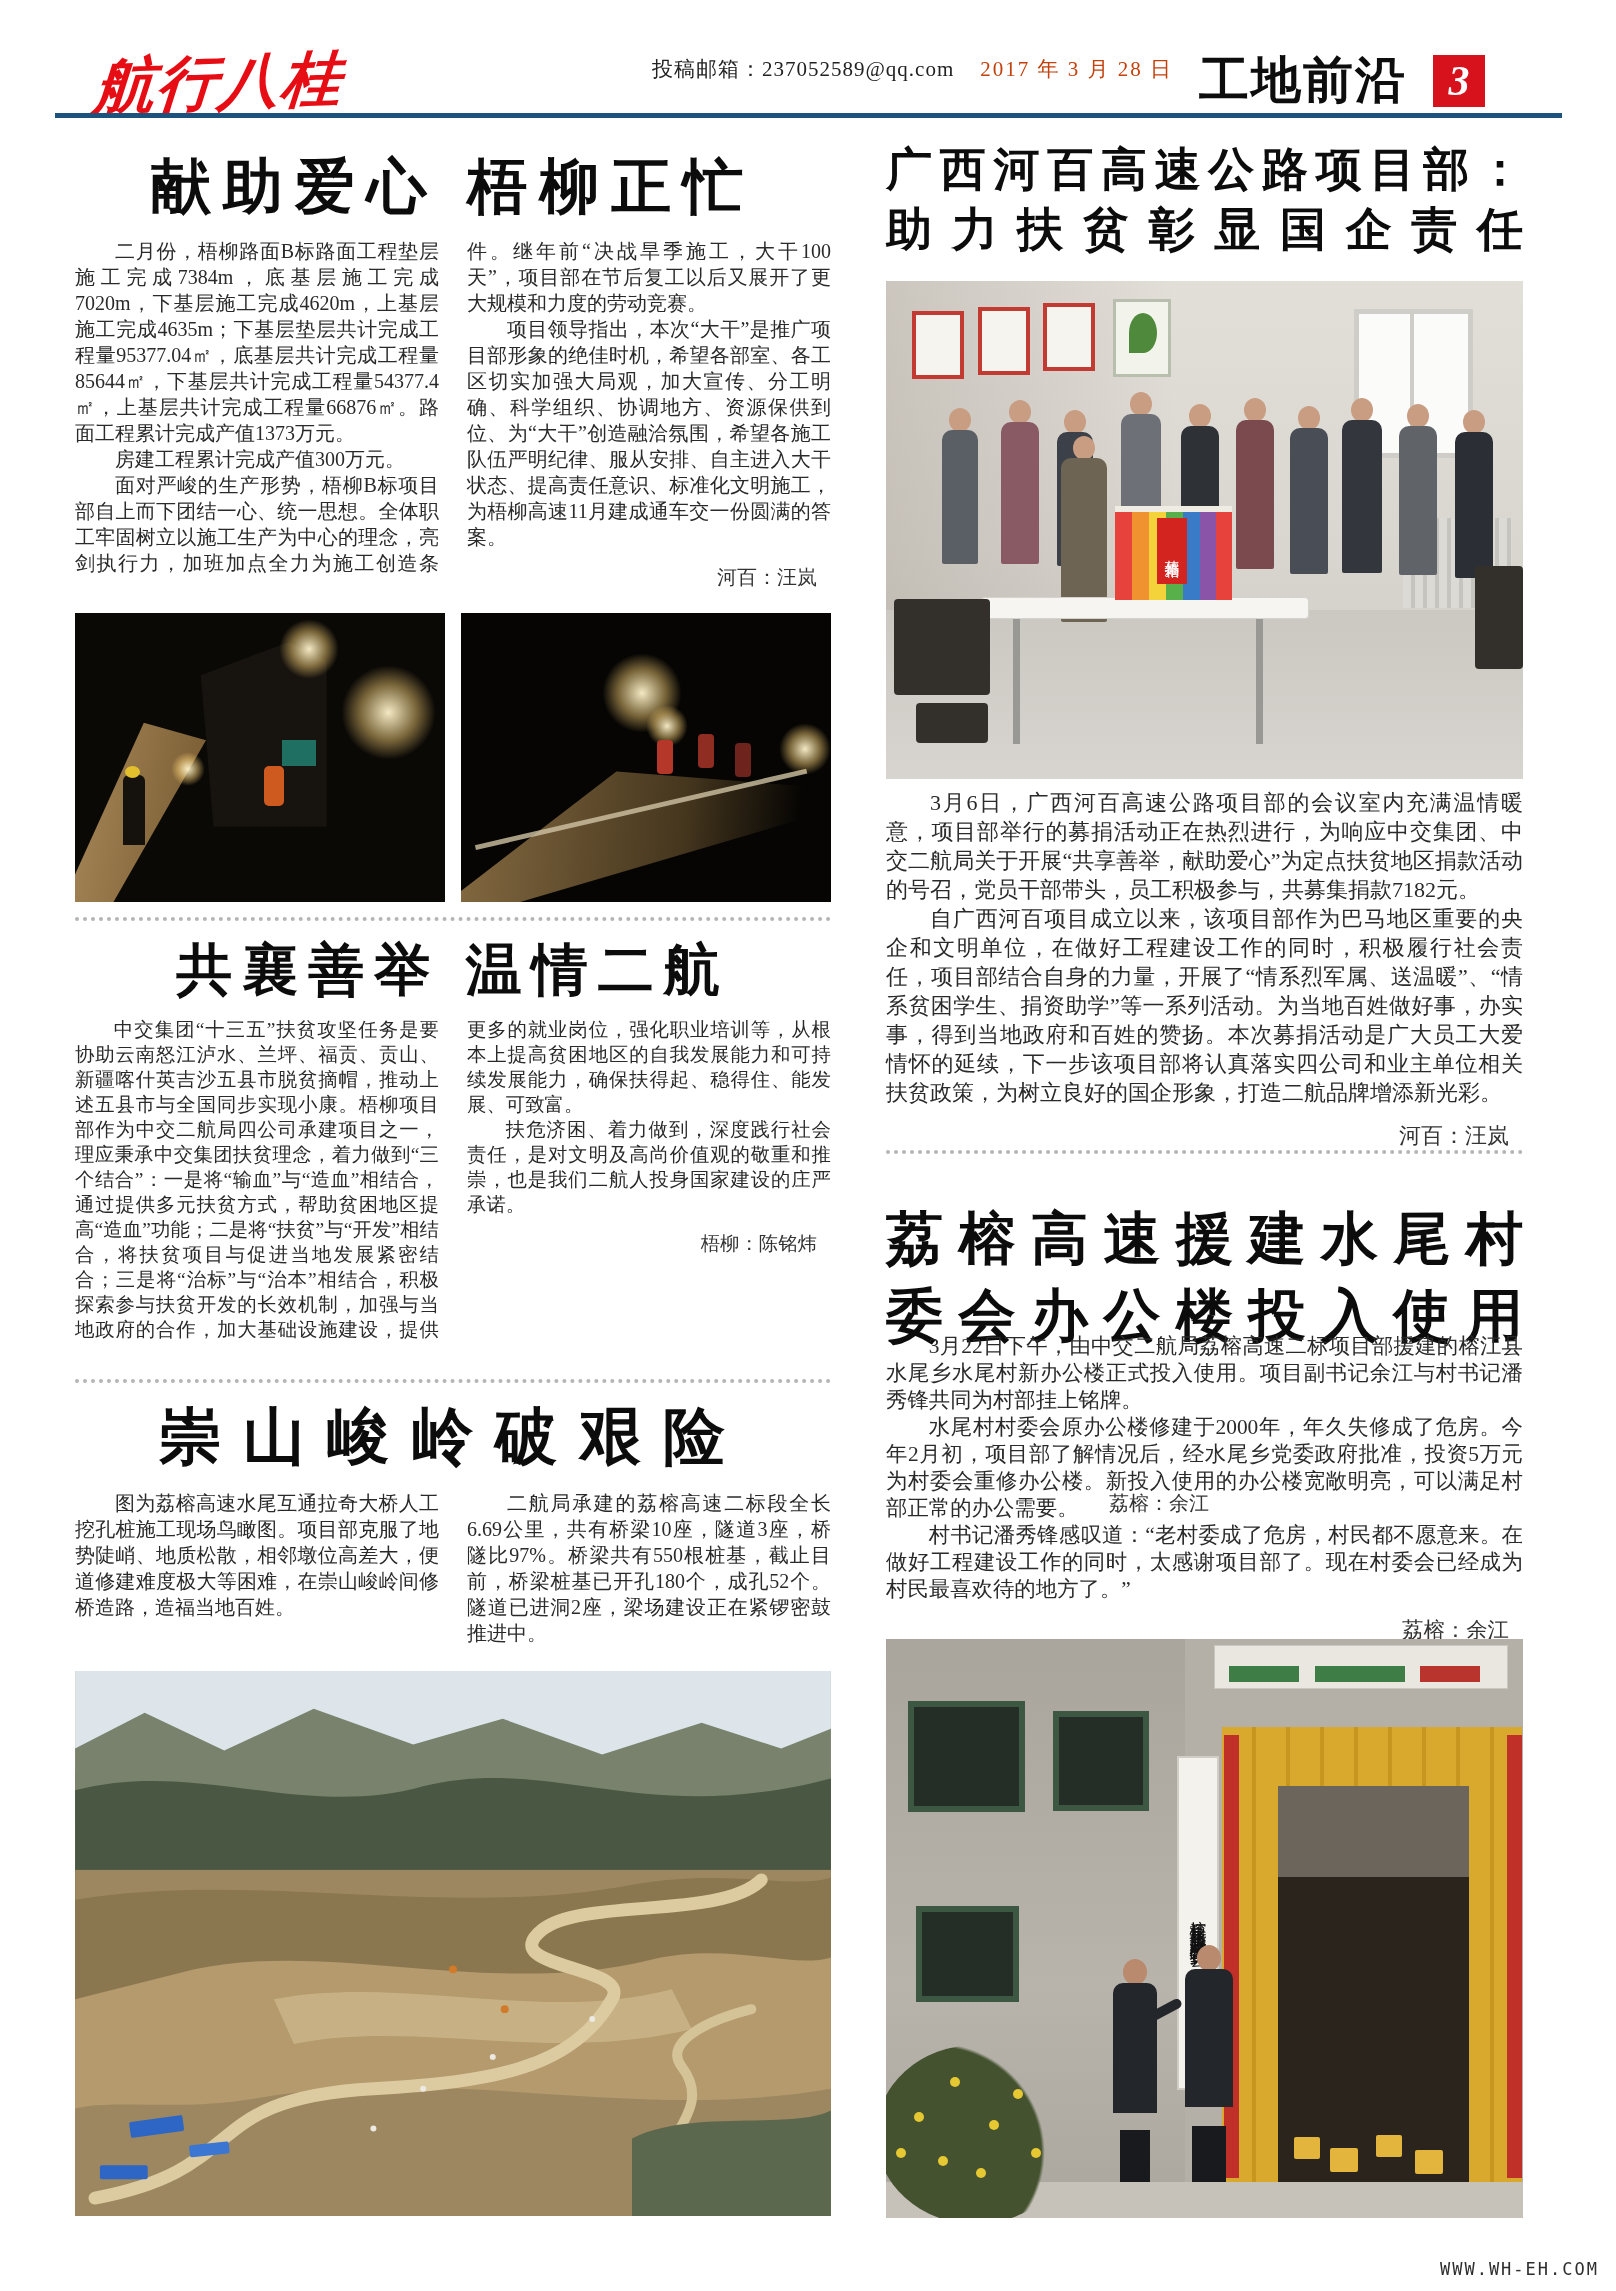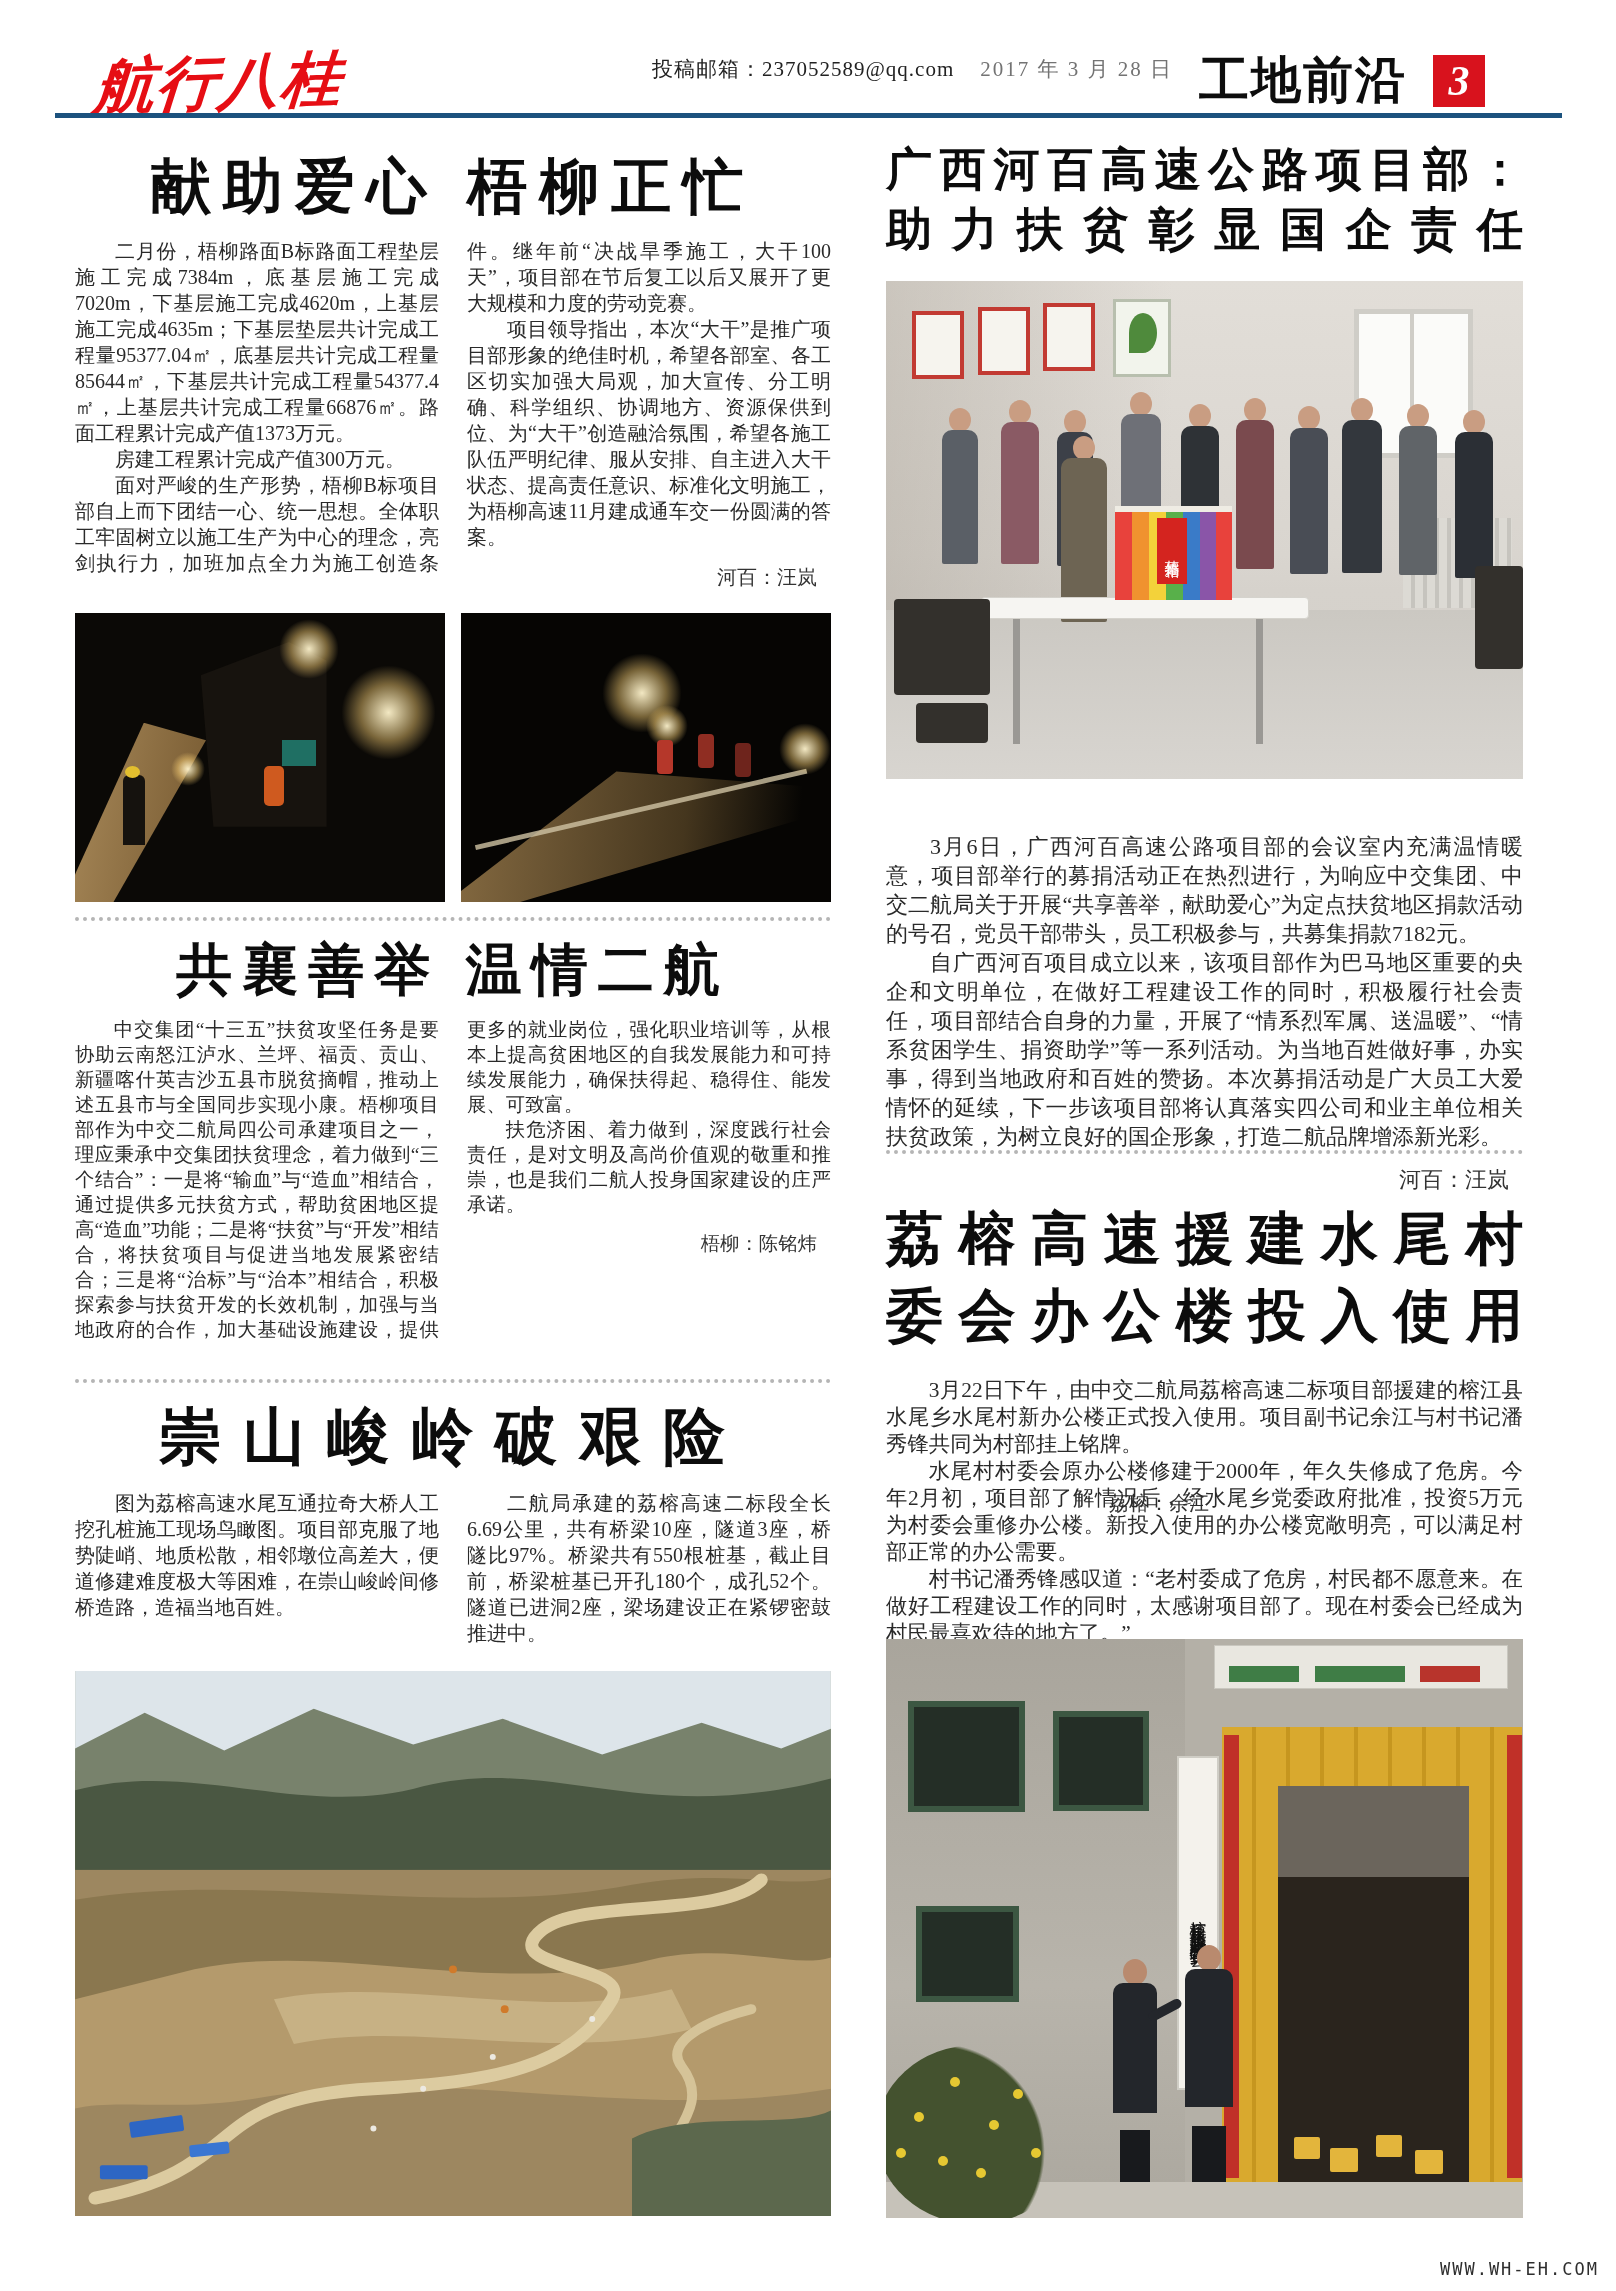--- a/index.html
+++ b/index.html
@@ -14,21 +14,21 @@
     position:absolute; left:95px; top:42px; width:299px;
     font-family:"Liberation Serif", serif; font-weight:bold; font-style:italic;
     font-size:60px; color:#e60e14; transform:skewX(-6deg) rotate(-2deg);
     letter-spacing:2px; white-space:nowrap;
   }
   .mast-right {
     position:absolute; right:132px; top:55px; height:60px;
     display:flex; align-items:flex-start; gap:26px;
   }
   .mast-info { font-size:21px; color:#222; padding-bottom:8px; letter-spacing:1px; white-space:nowrap; }
-  .mast-date { font-size:21px; color:#737373; padding-bottom:8px; letter-spacing:2px; white-space:nowrap; }
+  .mast-date { font-size:21px; color:#c2410c; padding-bottom:8px; letter-spacing:2px; white-space:nowrap; }
   .section-title {
     font-family:"Liberation Sans", sans-serif; font-weight:900;
     font-size:50px; color:#0d0d0d; letter-spacing:2px; line-height:1; padding-bottom:2px; white-space:nowrap;
   }
   .page-badge {
     width:52px; height:52px; background:#d8121d; color:#fff;
     font-family:"Liberation Serif", serif; font-weight:bold; font-style:italic;
     font-size:42px; display:flex; align-items:center; justify-content:center;
   }
   .mast-rule { position:absolute; left:55px; top:113px; width:1507px; height:5px; background:#1c527e; }
@@ -49,21 +49,21 @@
 
   .body2col {
     position:absolute; left:0; width:756px;
     column-count:2; column-gap:28px; column-fill:auto;
     font-size:20px; line-height:26px; text-align:justify; color:#2a2a2a;
   }
   .b1 { top:109px;  height:358px; }
   .b2 { top:888px;  height:346px; font-size:19.4px; line-height:25px; }
   .b3 { top:1361px; height:177px; }
   .body2col p { text-indent:2em; }
-  .rbody { position:absolute; left:0; width:637px; font-size:22px; line-height:29px; text-align:justify; color:#2a2a2a;margin-top:44px; }
+  .rbody { position:absolute; left:0; width:637px; font-size:22px; line-height:29px; text-align:justify; color:#2a2a2a; }
   .rb1 { top:659px; }
   .rb2 { top:1204px; line-height:27px; font-size:21.4px; }
   .rbody p { text-indent:2em; }
   .byline { text-indent:0 !important; text-align:right; padding-right:14px; margin-top:14px; color:#333; }
 
   .dotline { position:absolute; border-top:4px dotted #b5b5b5; }
   .dl-1 { left:0; top:788px;  width:756px; }
   .dl-2 { left:0; top:1250px; width:756px; }
   .dl-3 { left:0; top:1021px; width:637px; }
 

